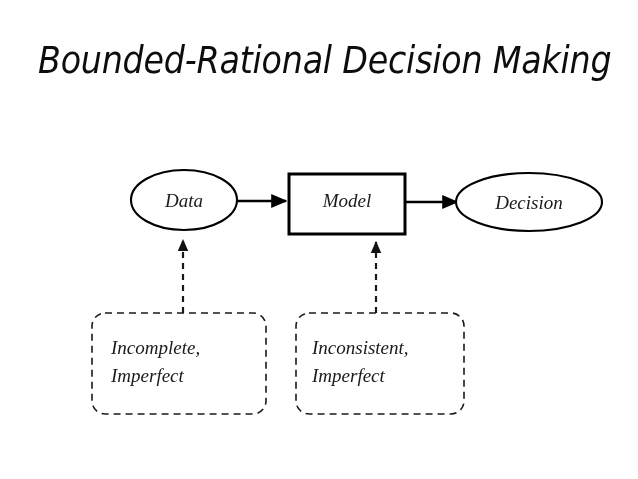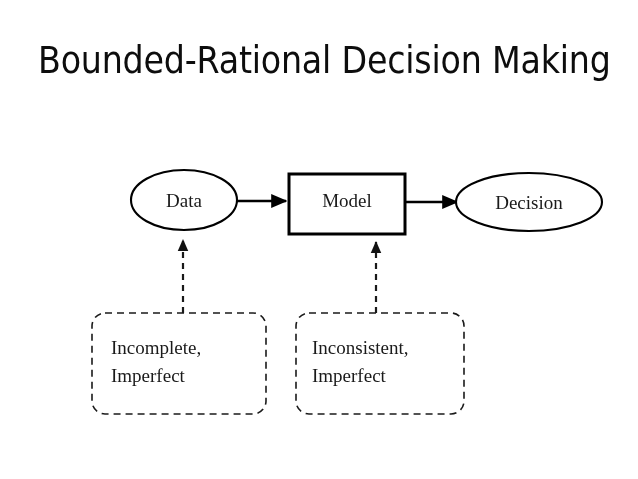--- a/index.html
+++ b/index.html
@@ -17,20 +17,21 @@
     -webkit-font-smoothing: antialiased;
   }
 
   #slide {
     position: absolute;
     left: 0;
     top: 0;
     width: 509px;
     height: 479px;
     background: #ffffff;
+    font-style: italic;
   }
 
   
   #slide-title {
     position: absolute;
     left: 38px;
     top: 36px;
     width: 580px;
     height: 52px;
     font-family: "DejaVu Sans Condensed", "Liberation Sans Narrow", "Liberation Sans", sans-serif;

